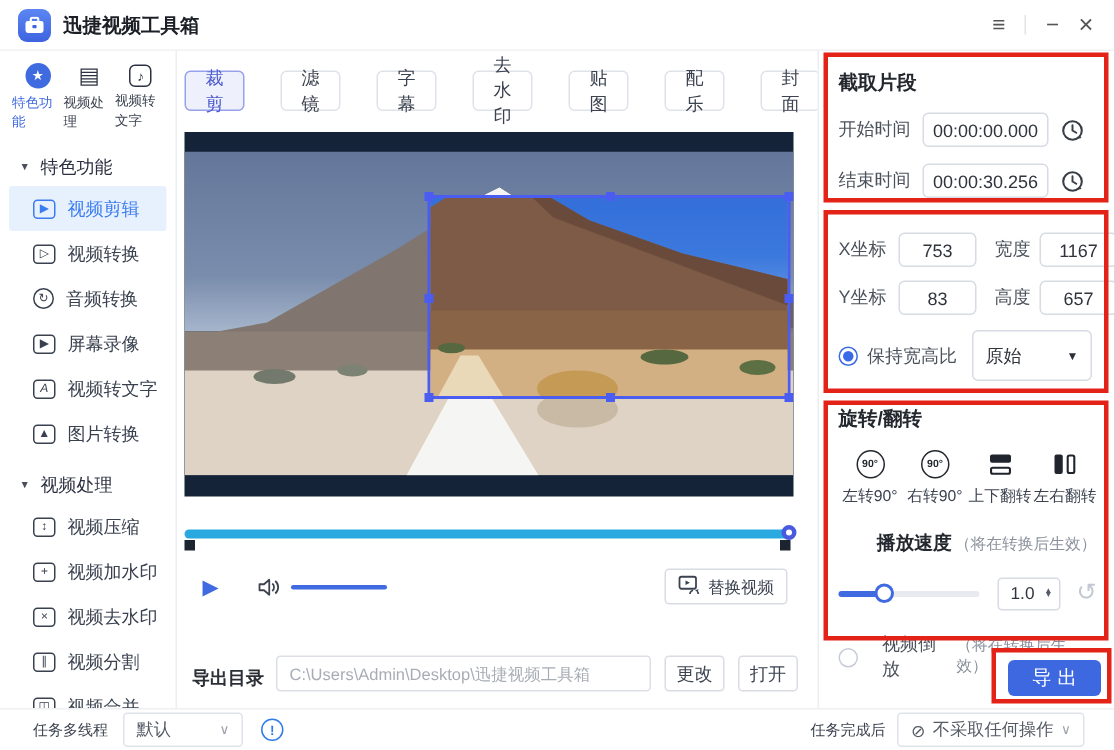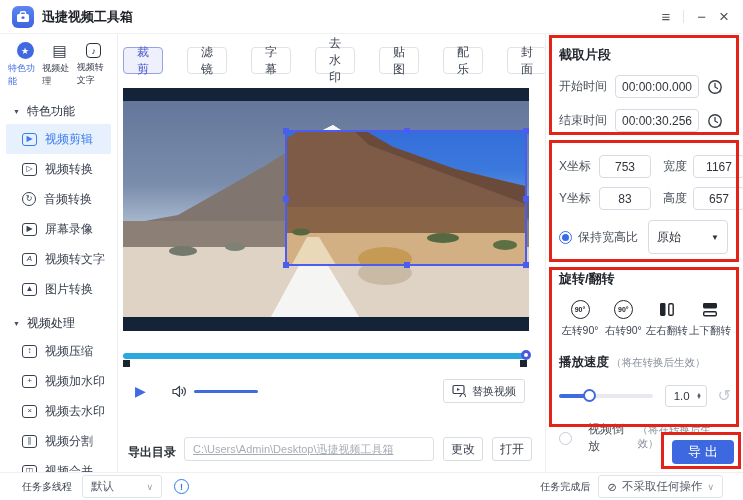--- a/index.html
+++ b/index.html
@@ -56,21 +56,21 @@
   .play-btn { margin-left:12px; color:#3f6ae0; font-size:14px; cursor:pointer; line-height:1; }
   .time { margin-left:14px; font-size:12.5px; }
   .time .cur { color:#3f6ae0; }
   .time .tot { color:#b7bcc4; }
   .vol-icon { margin-left:26px; display:flex; cursor:pointer; }
   .vol-line { margin-left:7px; width:64px; height:3px; background:#3f6ae0; border-radius:2px; cursor:pointer; }
   .replace-btn { margin-left:auto; margin-right:4px; height:24px; border:1px solid #d9dce3; border-radius:3px; background:#fff; display:flex; align-items:center; gap:5px; padding:0 8px; font-size:11px; color:#3c4350; cursor:pointer; }
 
   .export-row { position:absolute; left:10px; top:403px; width:412px; height:24px; display:flex; align-items:flex-end; }
   .exp-label { font-size:12px; font-weight:bold; color:#2b2f36; }
-  .path-box { margin-left:8px; width:250px; height:24px; border:1px solid #dcdfe6; border-radius:3px; font-size:11px; color:#a8adb5; display:flex; align-items:center; padding:0 8px; white-space:nowrap; overflow:hidden;text-decoration:underline; }
+  .path-box { margin-left:8px; width:250px; height:24px; border:1px solid #dcdfe6; border-radius:3px; font-size:11px; color:#a8adb5; display:flex; align-items:center; padding:0 8px; white-space:nowrap; overflow:hidden; }
   .sm-btn { margin-left:9px; width:40px; height:24px; border:1px solid #d9dce3; border-radius:3px; background:#fff; font-size:12px; color:#3c4350; display:flex; align-items:center; justify-content:center; cursor:pointer; }
 
   
   .rpanel { position:absolute; left:545px; top:34px; width:198px; height:438px; background:#fff; border-left:1px solid #eceef1; }
   .sec-title { font-size:13px; font-weight:bold; color:#23272e; }
   .fld-label { font-size:12px; color:#4c525c; }
   .inp { border:1px solid #d7dbe3; border-radius:4px; background:#fff; font-size:12px; color:#30343c; display:flex; align-items:center; justify-content:center; }
 
   .sec-clip { position:absolute; left:13px; top:12px; width:172px; }
   .clip-row { display:flex; align-items:center; gap:8px; margin-top:11px; }
@@ -87,21 +87,21 @@
   .ratio-row .fld-label { margin-left:6px; }
   .dd { margin-left:10px; width:80px; height:25px; border:1px solid #d7dbe3; border-radius:4px; display:flex; align-items:center; padding:16px 8px; font-size:12px; color:#30343c; cursor:pointer; }
   .dd .car { margin-left:auto; font-size:8px; color:#2b2f38; }
 
   .sec-rotate { position:absolute; left:13px; top:236px; width:172px; }
   .rot-row { display:flex; justify-content:space-between; margin-top:12px; }
   .rot-item { display:flex; flex-direction:column; align-items:center; gap:5px; cursor:pointer; width:42px; }
   .rot-circle { width:19px; height:19px; border:1.6px solid #23272e; border-radius:50%; display:flex; align-items:center; justify-content:center; font-size:7px; color:#23272e; font-weight:bold; }
   .rot-label { font-size:10.5px; color:#3c4350; white-space:nowrap; }
   .flip-ic { height:19px; display:flex; align-items:center; }
-  .speed-label { margin-top:16px; font-size:12.5px; font-weight:bold; color:#23272e; display:flex; align-items:baseline; gap:2px; }
+  .speed-label { margin-top:16px; font-size:12.5px; font-weight:bold; color:#23272e; display:flex; align-items:baseline; gap:2px;justify-content:flex-end; }
   .note { font-size:10.5px; font-weight:normal; color:#8b919c; }
   .speed-row { display:flex; align-items:center; margin-top:14px; }
   .track { position:relative; width:94px; height:4px; border-radius:2px; background:#e8eaf0; cursor:pointer; }
   .track .fill { position:absolute; left:0; top:0; height:4px; width:30px; background:#3f6ae0; border-radius:2px; }
   .track .knob { position:absolute; left:24px; top:-5px; width:13px; height:13px; border-radius:50%; background:#fff; border:2px solid #3f6ae0; }
   .spin { margin-left:12px; width:42px; height:22px; border:1px solid #d7dbe3; border-radius:3px; display:flex; align-items:center; padding:0 4px 0 8px; }
   .spin .val { font-size:11.5px; color:#30343c; }
   .spin .arrows { margin-left:auto; display:flex; flex-direction:column; line-height:0.6; font-size:5.5px; color:#555b66; cursor:pointer; }
   .reset { margin-left:11px; font-size:16px; color:#c3c8d2; cursor:pointer; line-height:1; }
   .rev-row { display:flex; align-items:center; gap:16px; margin-top:14px; }
@@ -400,34 +400,34 @@
         </div>
         <div class="rot-item">
           <span class="rot-circle">
               <i style="font-style:normal">90°</i>
             </span>
           <span class="rot-label">右转90°</span>
         </div>
         <div class="rot-item">
           <span class="flip-ic">
             <svg width="16" height="15" viewBox="0 0 16 15">
+                <rect x="1" y="1" width="14" height="5.5" rx="1.4" fill="#20252d"></rect>
+                <rect x="1.7" y="9.8" width="12.6" height="4" rx="1.2" fill="none" stroke="#20252d" stroke-width="1.4"></rect>
+              </svg>
+          </span>
+          <span class="rot-label">上下翻转</span>
+        </div>
+        <div class="rot-item">
+          <span class="flip-ic">
+            <svg width="16" height="15" viewBox="0 0 16 15">
                 <rect x="1" y="1" width="5.5" height="13" rx="1.4" fill="#20252d"></rect>
                 <rect x="9.8" y="1.7" width="4.4" height="11.6" rx="1.2" fill="none" stroke="#20252d" stroke-width="1.4"></rect>
               </svg>
           </span>
           <span class="rot-label">左右翻转</span>
-        </div>
-        <div class="rot-item">
-          <span class="flip-ic">
-            <svg width="16" height="15" viewBox="0 0 16 15">
-                <rect x="1" y="1" width="14" height="5.5" rx="1.4" fill="#20252d"></rect>
-                <rect x="1.7" y="9.8" width="12.6" height="4" rx="1.2" fill="none" stroke="#20252d" stroke-width="1.4"></rect>
-              </svg>
-          </span>
-          <span class="rot-label">上下翻转</span>
         </div>
       </div>
 
       <div class="speed-label">
         <span>播放速度</span>
         <span class="note">（将在转换后生效）</span>
       </div>
       <div class="speed-row">
         <div class="track">
           <span class="fill"></span>

